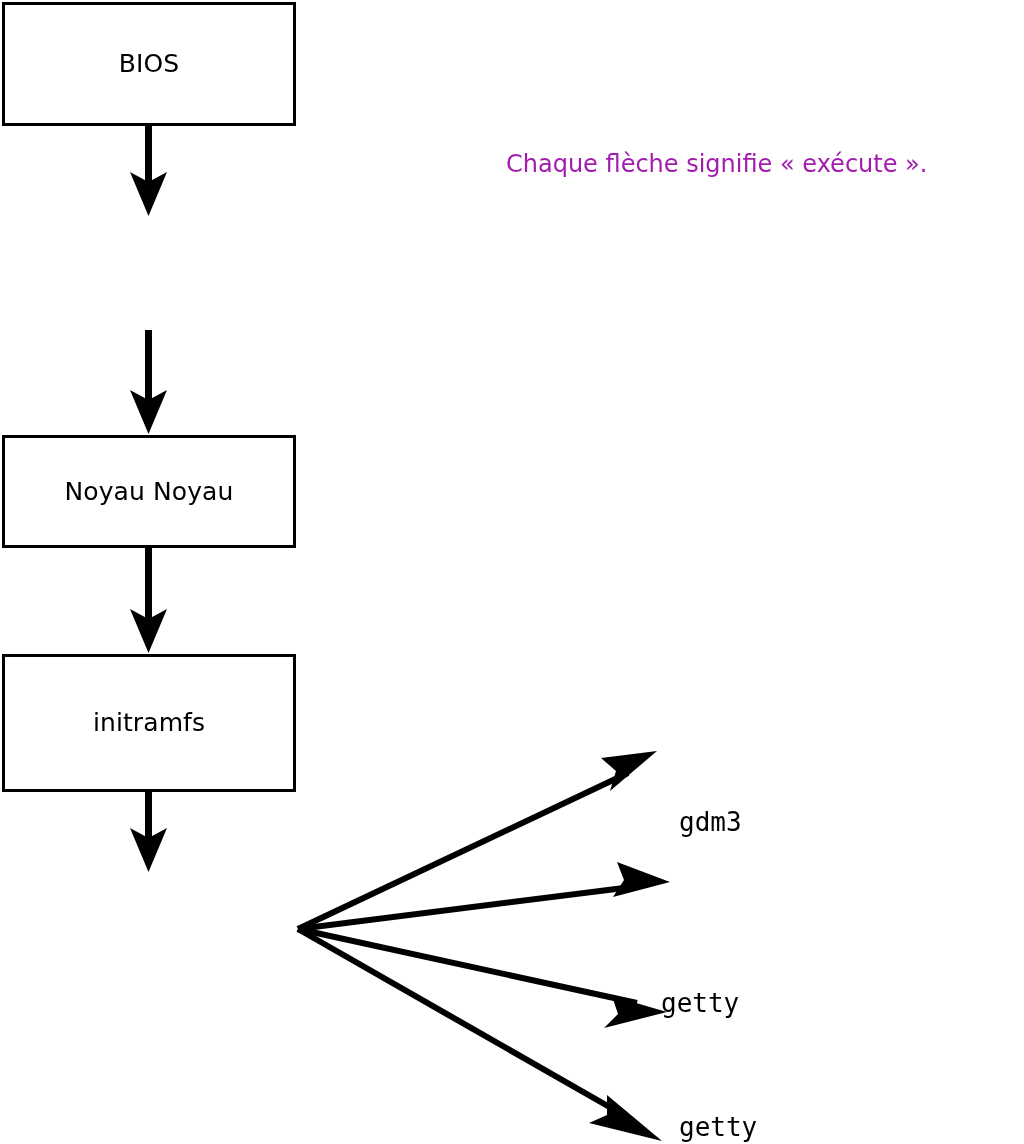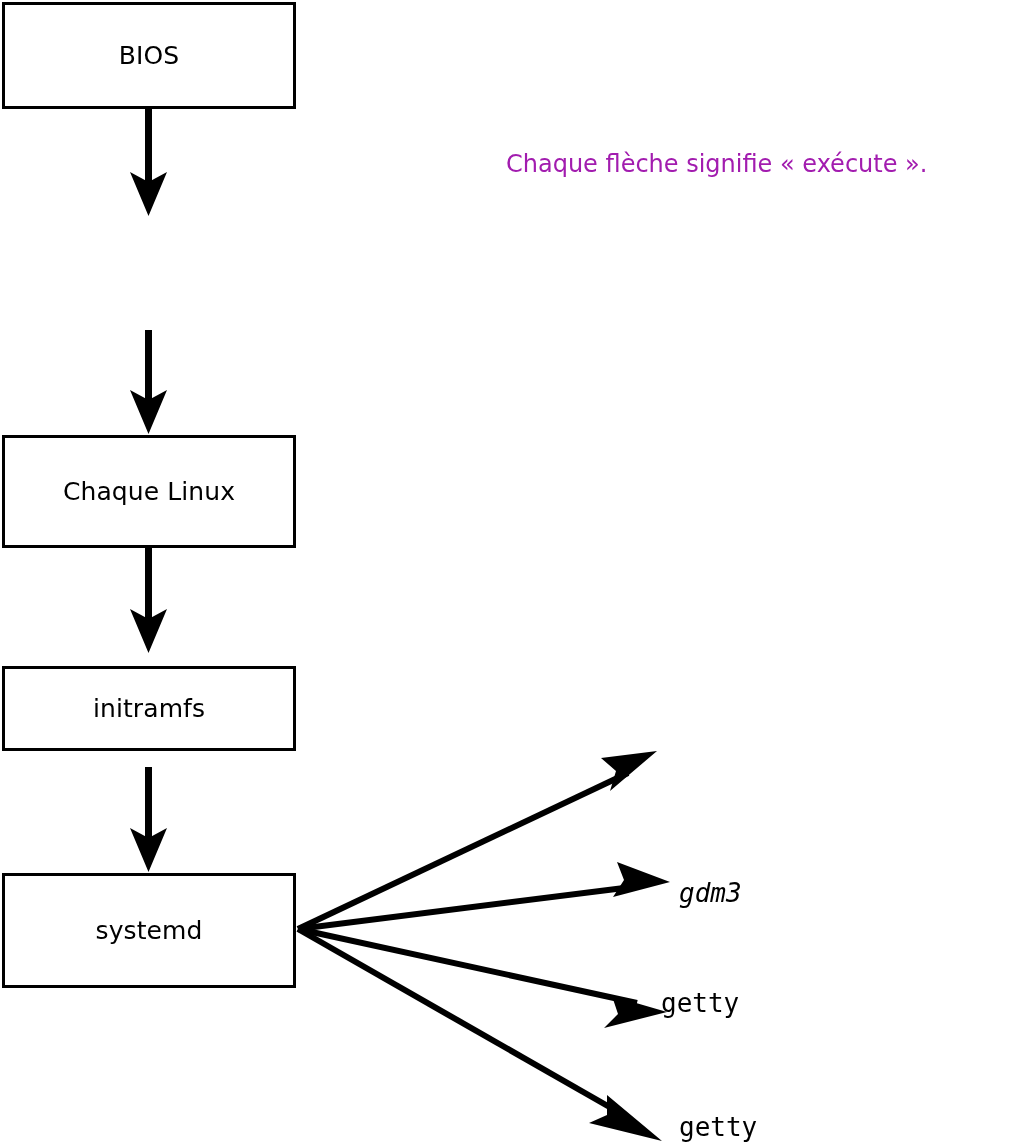--- a/index.html
+++ b/index.html
@@ -28,45 +28,45 @@
     align-items: center;
     justify-content: center;
     text-align: center;
     font-family: "DejaVu Sans", "Liberation Sans", sans-serif;
     font-size: 25px;
     line-height: 1.28;
     color: #000000;
     white-space: pre-line;
     letter-spacing: 0.1px;
   }
-  #box-bios      { left: 2px; top: 2px;   width: 294px; height: 107px; }
+  #box-bios      { left: 2px; top: 2px;   width: 294px; height: 124px; }
   #box-bootload  { left: 2px; top: 217px; width: 294px; height: 113px; }
   #box-kernel    { left: 2px; top: 435px; width: 294px; height: 113px; }
-  #box-initramfs { left: 2px; top: 654px; width: 294px; height: 85px; margin-top: 12px; }
+  #box-initramfs { left: 2px; top: 654px; width: 294px; height: 138px; }
   #box-systemd   { left: 2px; top: 873px; width: 294px; height: 115px; }
 
   #arrow-layer {
     position: absolute;
     left: 0;
     top: 0;
     width: 1024px;
     height: 1144px;
     pointer-events: none;
   }
   .service-label {
     position: absolute;
     font-family: "DejaVu Sans Mono", "Liberation Mono", monospace;
     font-size: 26px;
     line-height: 1;
     color: #000000;
     white-space: nowrap;
     letter-spacing: 0px;
   }
   #label-systemd-journal { left: 671px; top: 728px; }
-  #label-gdm3            { left: 679px; top: 880px; font-style: italic; }
+  #label-gdm3            { left: 679px; top: 809px; }
   #label-getty           { left: 661px; top: 990px; }
   #label-sshd            { left: 679px; top: 1114px; }
 
   #caption {
     position: absolute;
     left: 506px;
     top: 150px;
     font-family: "DejaVu Sans", "Liberation Sans", sans-serif;
     font-size: 24px;
     line-height: 1.2;
@@ -118,25 +118,24 @@
 
     <g>
       <line x1="298" y1="929" x2="627" y2="1117" stroke="#000000" stroke-width="6"></line>
       <polygon points="662,1141 607,1095 607,1115 589,1123" fill="#000000"></polygon>
     </g>
   </svg>
 
   <div class="flow-box" id="box-bios">BIOS</div>
 
 
-  <div class="flow-box" id="box-kernel">Chaque Linux</div>
+  <div class="flow-box" id="box-kernel">Noyau Noyau</div>
 
   <div class="flow-box" id="box-initramfs">initramfs</div>
 
-  <div class="flow-box" id="box-systemd">systemd</div>
 
 
   <div class="service-label" id="label-gdm3">gdm3</div>
 
   <div class="service-label" id="label-getty">getty</div>
 
   <div class="service-label" id="label-sshd">getty</div>
 
   <div id="caption">Chaque flèche signifie « exécute ».</div>
 

